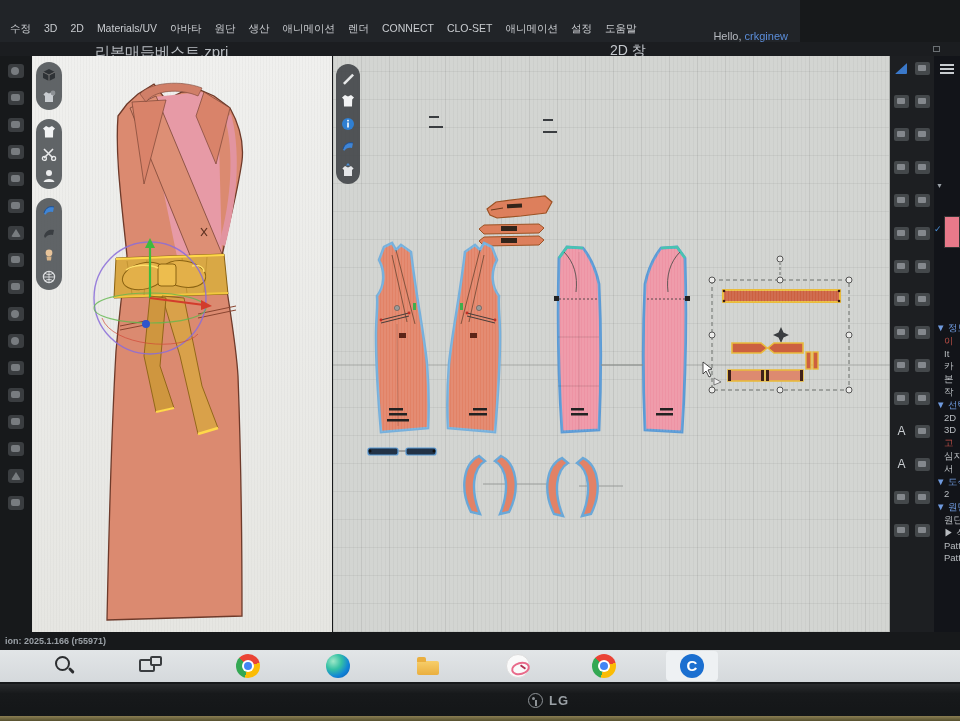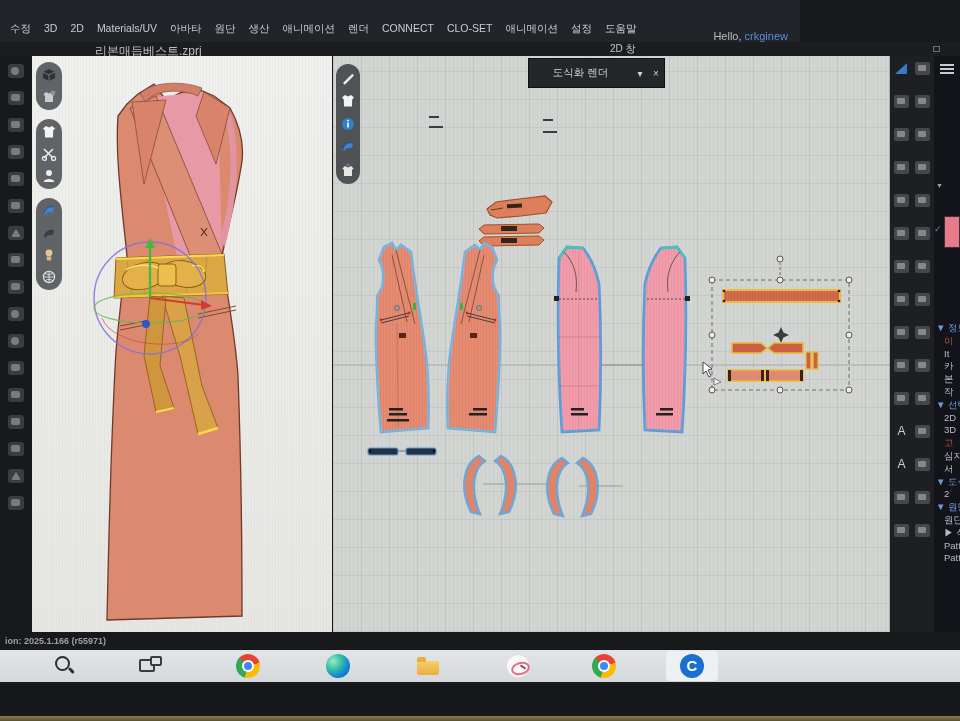--- a/index.html
+++ b/index.html
@@ -7,22 +7,22 @@
   .photo{position:relative;width:960px;height:721px;background:#15171a;overflow:hidden;}
   
   .screen{position:absolute;left:0;top:0;width:960px;height:684px;background:#17191b;}
   
   .menubar{position:absolute;left:0;top:0;width:800px;height:42px;background:#212428;}
   .menu-items{position:absolute;left:10px;top:22px;display:flex;gap:13px;}
   .menu-item{font-size:10.5px;color:#c9ccd0;white-space:nowrap;cursor:default;}
   .greeting{position:absolute;right:12px;top:30px;font-size:11px;color:#b6bac0;}
   .greeting b{color:#5b8dd9;font-weight:normal;}
   .tabstrip{position:absolute;left:0;top:42px;width:960px;height:14px;background:#1b1d20;}
-  .proj-tab{position:absolute;left:95px;top:1px;font-size:12px;color:#b9bdc2;}
-  .win2d-tab{position:absolute;left:610px;top:0px;font-size:10px;color:#c4c8cd;text-align:right;}
+  .proj-tab{position:absolute;left:95px;top:1px;font-size:15px;color:#b9bdc2;}
+  .win2d-tab{position:absolute;left:610px;top:0px;font-size:14px;color:#c4c8cd;text-align:right;}
   .tab-mini{position:absolute;top:4px;width:7px;height:6px;border:1px solid #6b7074;}
   
   .ltb{position:absolute;left:0;top:56px;width:32px;height:576px;background:#17191b;display:flex;flex-direction:column;align-items:center;padding-top:8px;gap:13px;}
   .ltb-icon{width:16px;height:14px;border-radius:3px;background:#3a3d40;position:relative;flex:none;}
   .ltb-icon::after{content:"";position:absolute;left:3px;top:3px;width:9px;height:7px;background:#8d9195;border-radius:2px;opacity:.75;}
   .ltb-icon.ci::after{border-radius:50%;width:8px;height:8px;}
   .ltb-icon.tr::after{width:0;height:0;background:none;border-left:5px solid transparent;border-right:5px solid transparent;border-bottom:8px solid #8d9195;}
   .version{position:absolute;left:5px;top:636px;font-size:9px;color:#9aa0a6;font-weight:bold;}
   
   .vp3d{position:absolute;left:32px;top:56px;width:300px;height:576px;background:linear-gradient(180deg,#f0f0ee,#e6e6e2);background-image:repeating-linear-gradient(90deg,rgba(0,0,0,.025) 0 1px,transparent 1px 3px),linear-gradient(180deg,#f0f0ee,#e6e6e2);}
@@ -279,25 +279,20 @@
           </svg>
       <svg class="fic">
             <use href="#i-info"></use>
           </svg>
       <svg class="fic">
             <use href="#i-fabric-b"></use>
           </svg>
       <svg class="fic">
             <use href="#i-shirt-up"></use>
           </svg>
-    </div>
-    <div class="popup">
-      <span class="popup-title">도식화 렌더</span>
-      <span class="popup-btn">▾</span>
-      <span class="popup-btn">×</span>
     </div>
     <svg width="557" height="576" viewBox="0 0 557 576" style="position:absolute;left:0;top:0;">
       <defs>
         <pattern id="tex" width="3" height="4" patternUnits="userSpaceOnUse">
               <path d="M1 0V4" stroke="rgba(255,255,255,.28)" stroke-width="0.6"></path>
             </pattern>
         <path id="pL" d="M46 204 L51 191 L59 187 L63 194 L68 189 L78 196
                  C83 240 91 278 94 308 C96 335 96 355 95 372 L48 376
                  C45 340 43 310 43 280 C43 262 45 250 44 240 C51 231 53 217 46 204 Z"></path>
         <path id="pPk" d="M226 202 L234 191 L250 192 C257 201 263 214 266 228
@@ -544,14 +539,20 @@
         </div>
     <div class="tb-ic" style="left:592px;">
           <div class="chrome"></div>
         </div>
     <div class="clo-wrap">
       <div class="clo">C</div>
     </div>
   </div>
 </div>
 
+<div class="bezel">
+  <div class="lg-logo">
+    <div class="lg-circle"></div>
+    <span class="lg-text">LG</span>
+  </div>
+</div>
 <div class="desk"></div>
 </div>
 
 </body></html>

